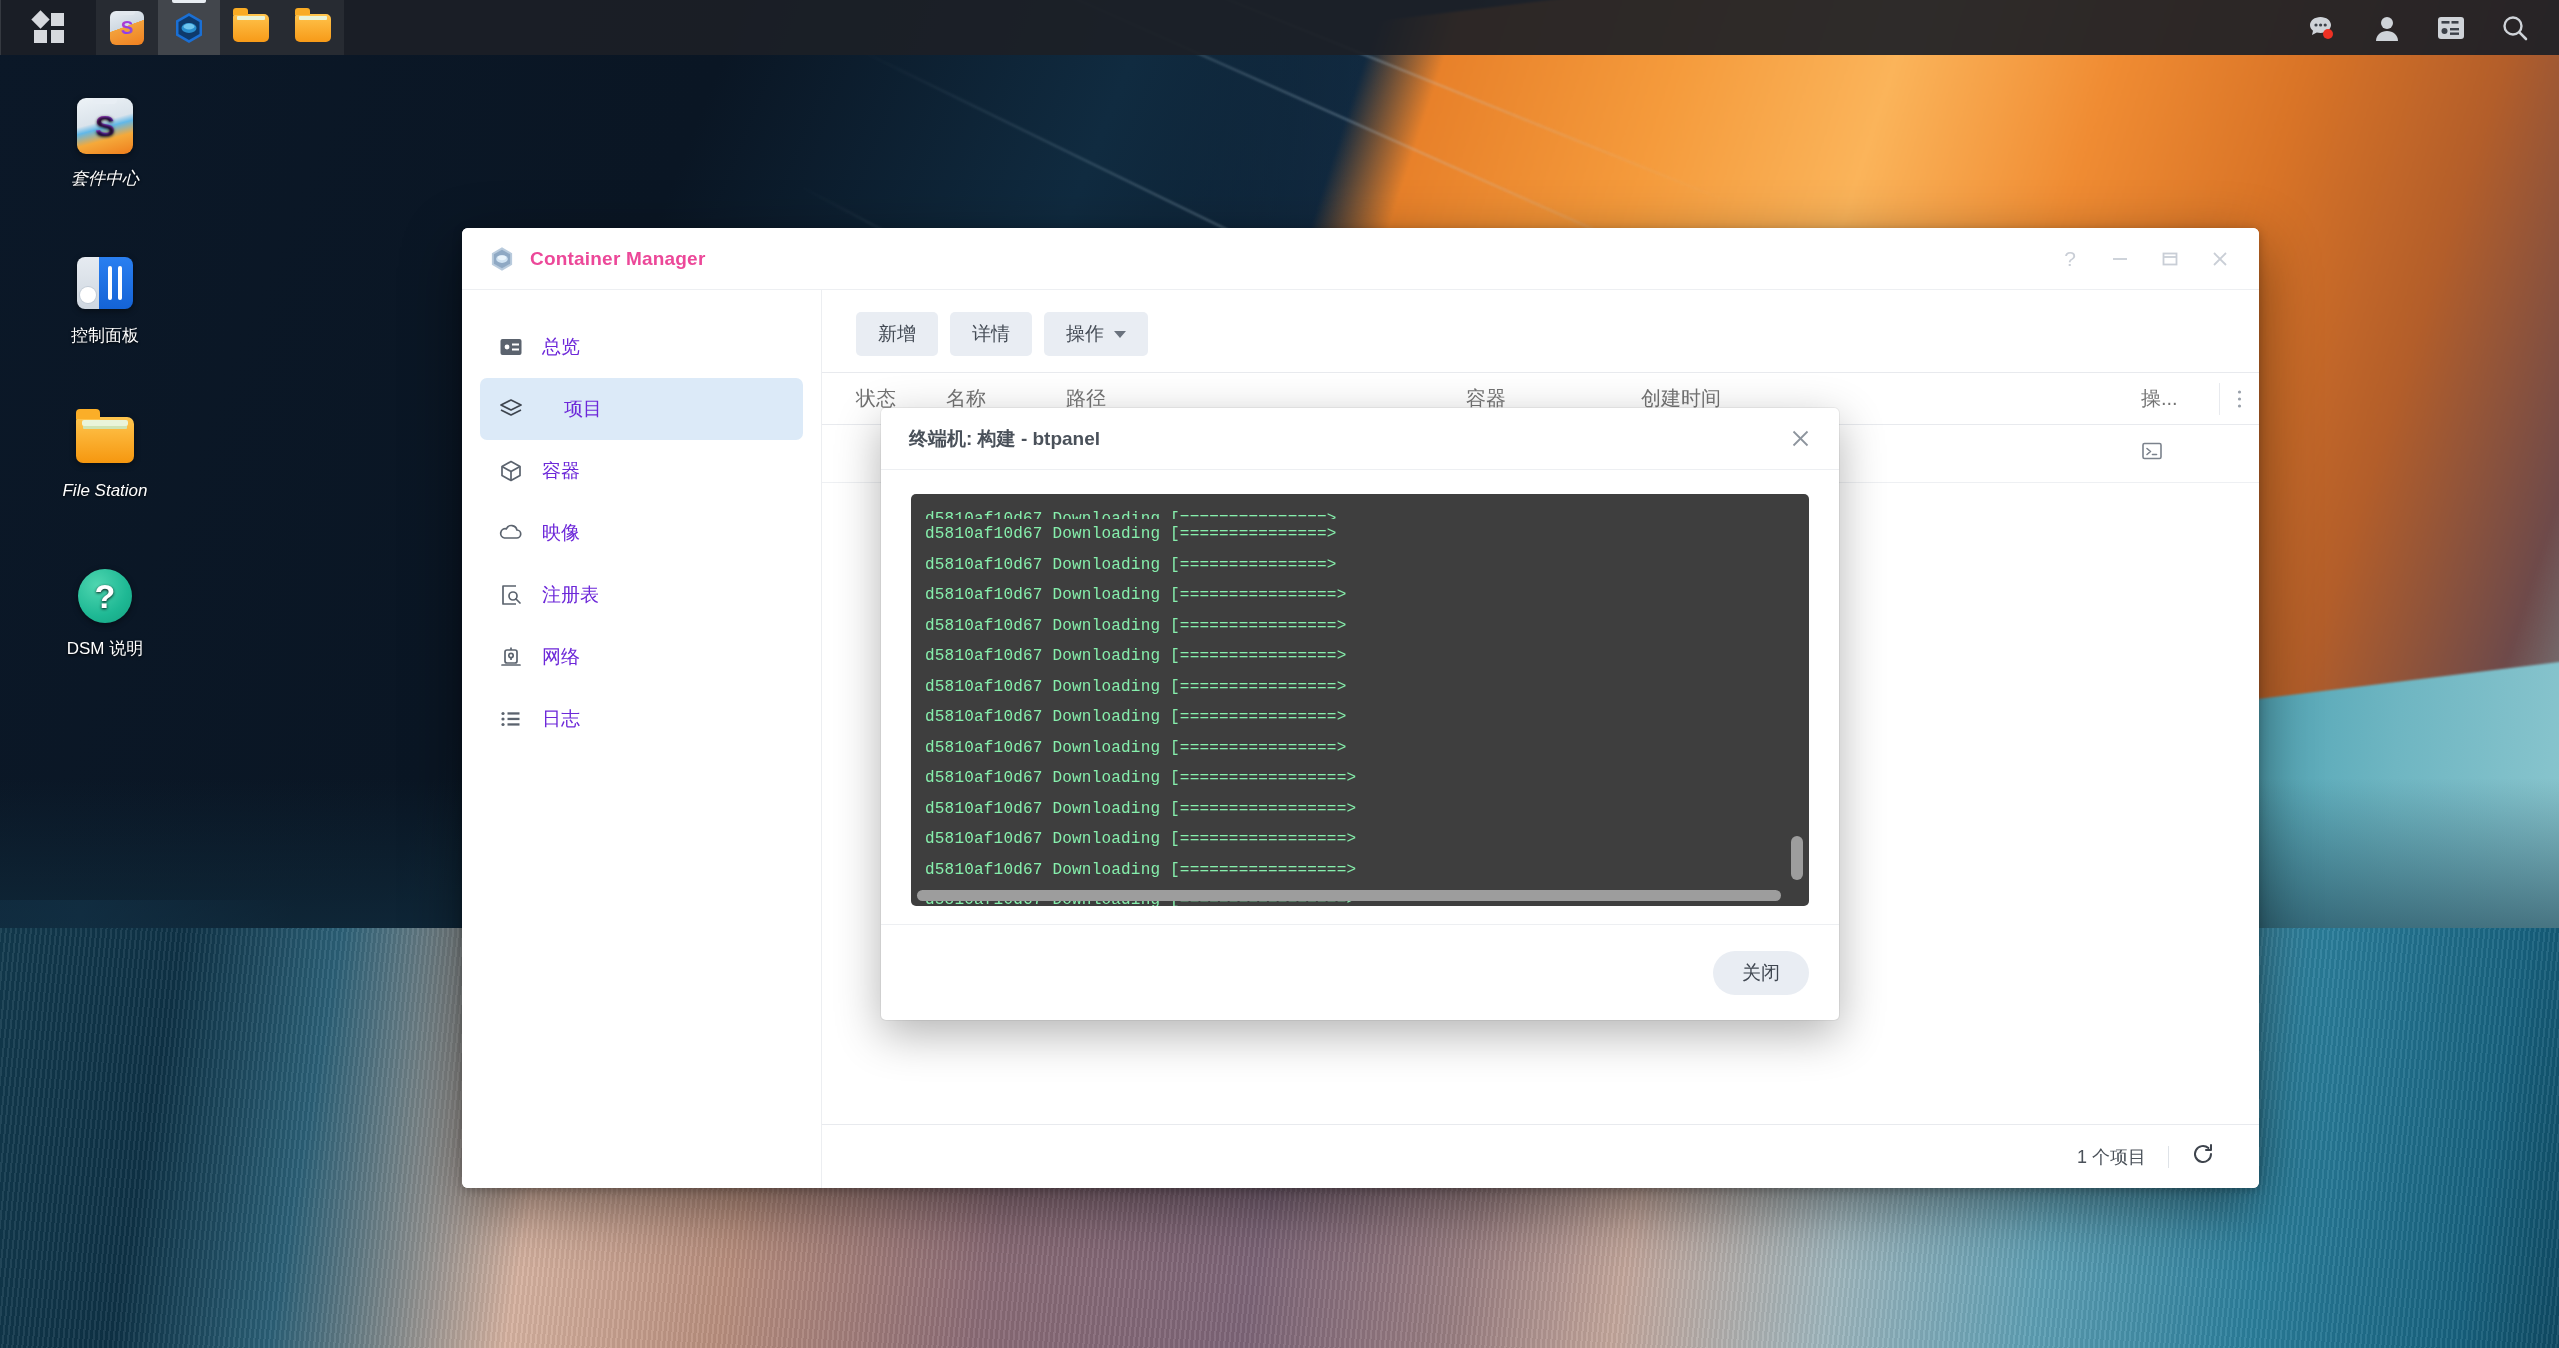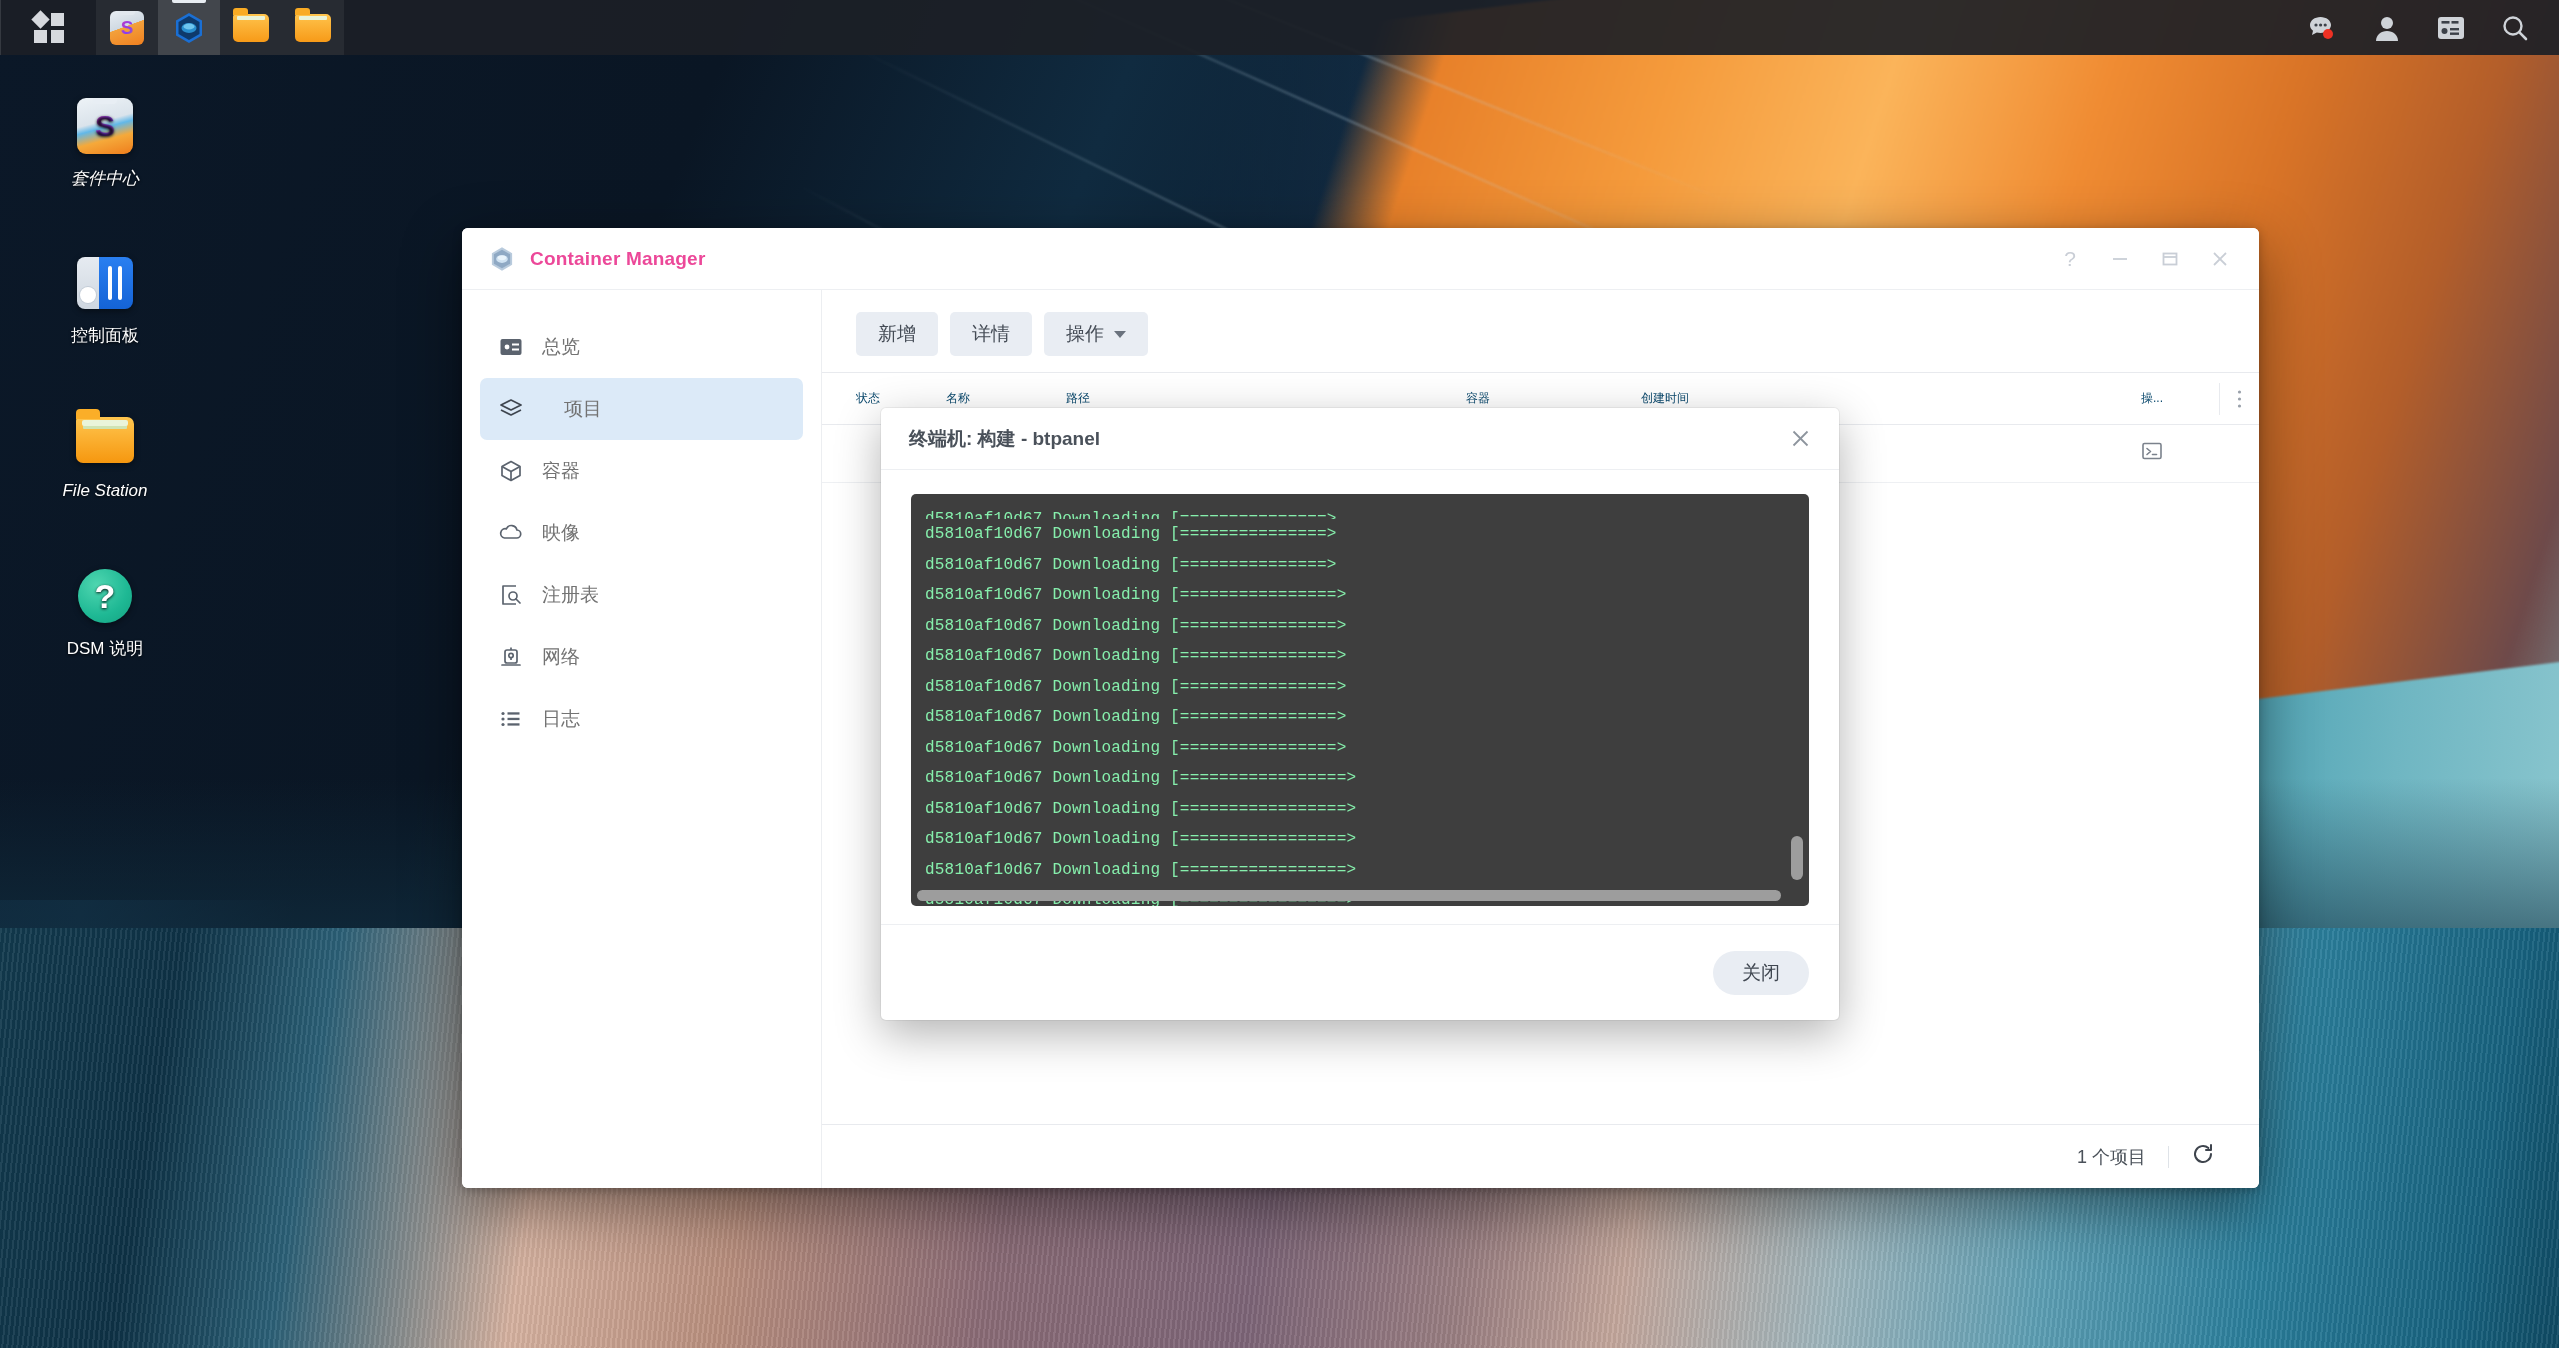--- a/index.html
+++ b/index.html
@@ -146,41 +146,41 @@
     color:#c9ced6; font-size:21px; border-radius:4px;
   }
   #cm-body { flex:1; display:flex; min-height:0; }
 
   #cm-sidebar {
     width: 360px; background:#fff; border-right:1px solid #eceef1;
     padding: 26px 18px 0 18px; flex:0 0 360px;
   }
   .side-item {
     height: 62px; display:flex; align-items:center; gap:18px;
-    padding: 0 18px; border-radius: 7px; color:#737373; font-size:19px;
+    padding: 0 18px; border-radius: 7px; color:#6d28d9; font-size:19px;
   }
   .side-item.active { background:#dceaf8;gap:40px; }
   .side-item .si-ico { width:26px;height:26px;display:flex;align-items:center;justify-content:center;color:#5b636e;}
   .side-item.active .si-ico { color:#3f4650; }
 
   #cm-main { flex:1; display:flex; flex-direction:column; min-width:0; background:#fff;}
   #cm-toolbar { display:flex; align-items:center; padding: 22px 34px 16px 34px; gap:12px;}
   .tool-btn {
     background:#e9edf3; color:#454c56; border:none; border-radius:5px;
     height:44px; padding: 0 22px; font-size:19px; font-family:inherit;
     display:flex;align-items:center;gap:10px;
   }
   .caret { width:0;height:0;border-left:6px solid transparent;border-right:6px solid transparent;border-top:7px solid #6a727d;}
   #cm-search {
     margin-left:auto; width: 338px; height:44px; border:1px solid #dfe3e8; border-radius:6px;
     display:flex; align-items:center; gap:10px; padding: 0 14px; color:#9aa1ab; font-size:18px;
   }
   #cm-table { border-top:1px solid #e8eaee; flex:1; min-height:0; position:relative;}
   .thead { display:flex; align-items:center; height:52px; border-bottom:1px solid #e8eaee; padding-left:34px;
-           color:#0c4a6e; font-size:12px;}
+           color:#737373; font-size:20px;}
   .th { flex:0 0 auto; }
   .trow { display:flex; align-items:center; height:58px; border-bottom:1px solid #eef0f3; padding-left:34px; color:#3e444d; font-size:18px;}
   .td { flex:0 0 auto; }
   #cm-statusbar {
     height: 64px; display:flex; align-items:center; justify-content:flex-end; gap:22px;
     padding: 0 44px; border-top:1px solid #e8eaee; color:#4a5159; font-size:18px; flex:0 0 64px;
   }
   .sb-sep { width:1px; height:22px; background:#dfe3e8;}
 
   

